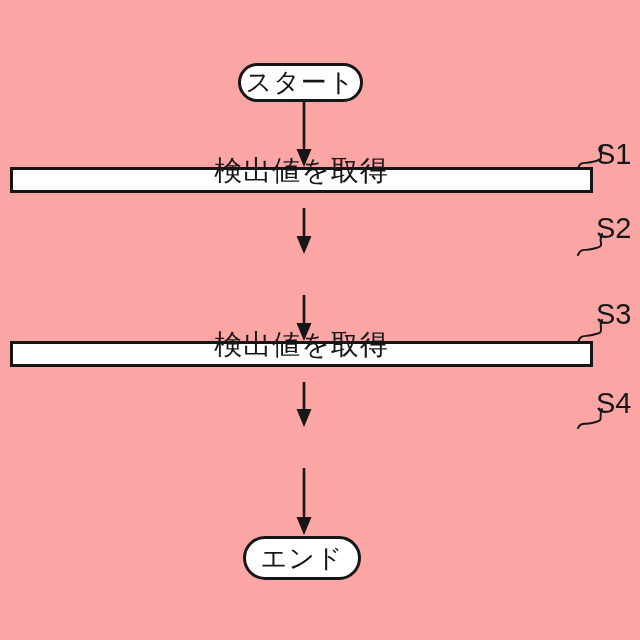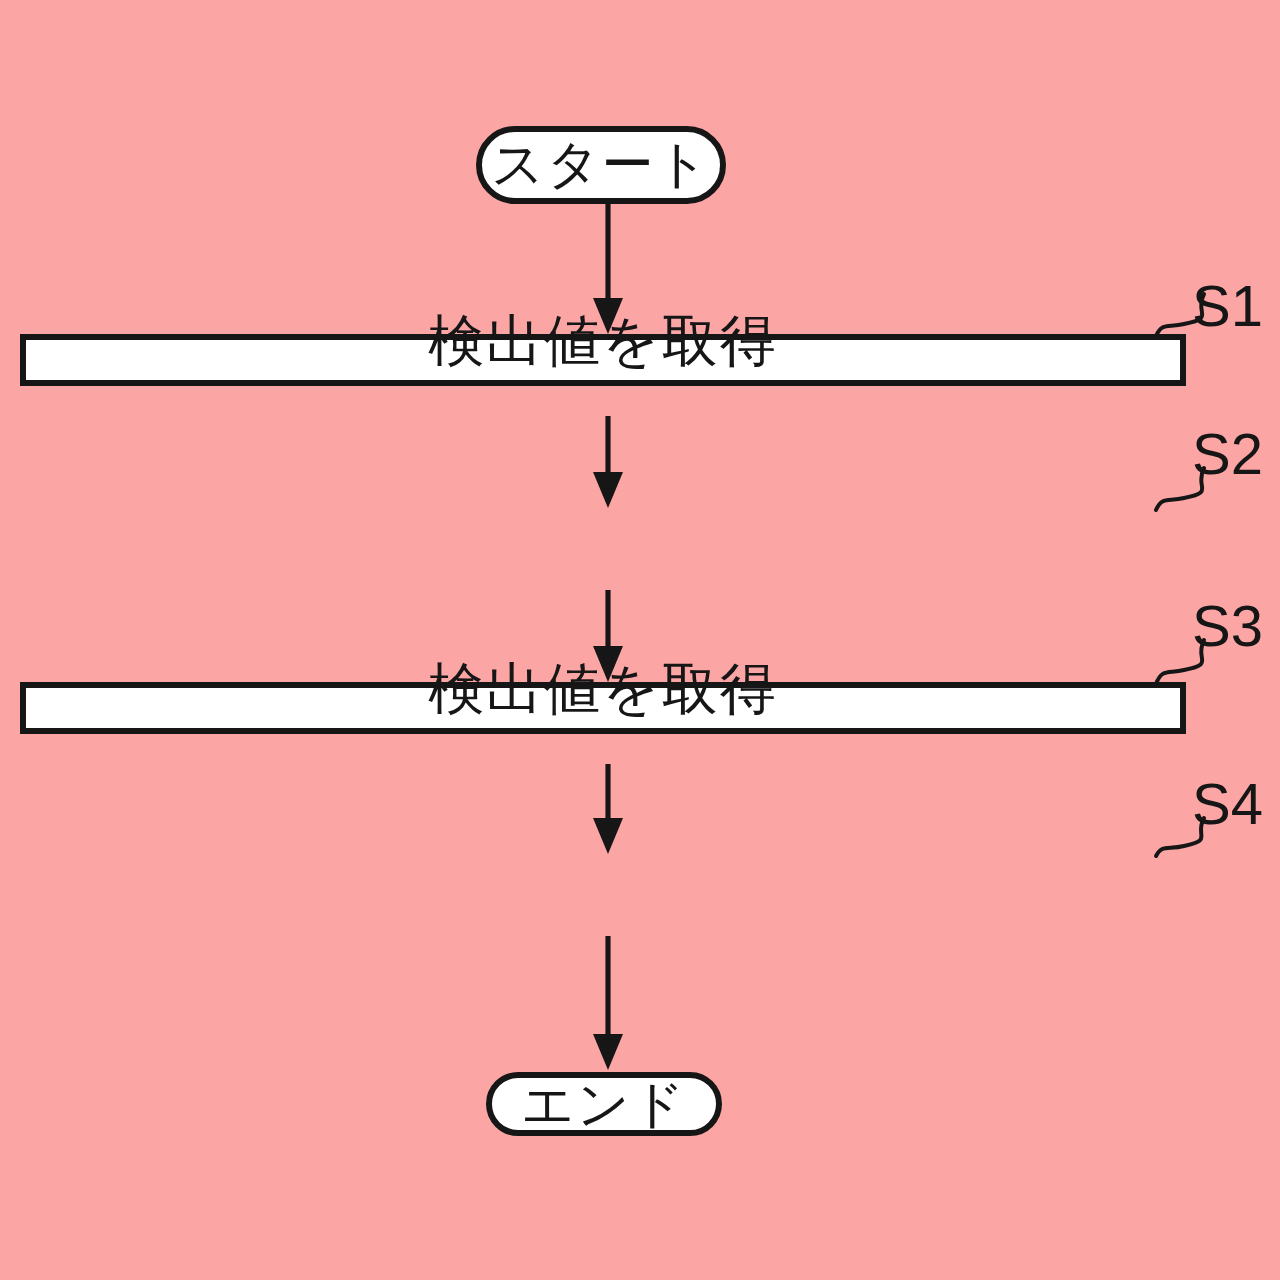--- a/index.html
+++ b/index.html
@@ -23,21 +23,21 @@
     border: 3px solid #161616;
     border-radius: 22px;
     background: #ffffff;
     display: flex;
     align-items: center;
     justify-content: center;
     font-size: 26px;
     letter-spacing: 1px;
   }
   .terminal.start { left: 238px; top: 63px;  width: 125px; height: 39px; }
-  .terminal.end   { left: 243px; top: 536px; width: 118px; height: 32px; }
+  .terminal.end   { left: 243px; top: 536px; width: 118px; height: 44px; }
   .process {
     position: absolute;
     left: 10px;
     width: 583px;
     height: 26px;
     box-sizing: border-box;
     border: 3px solid #161616;
     background: #ffffff;
     display: flex;
     align-items: flex-end;

